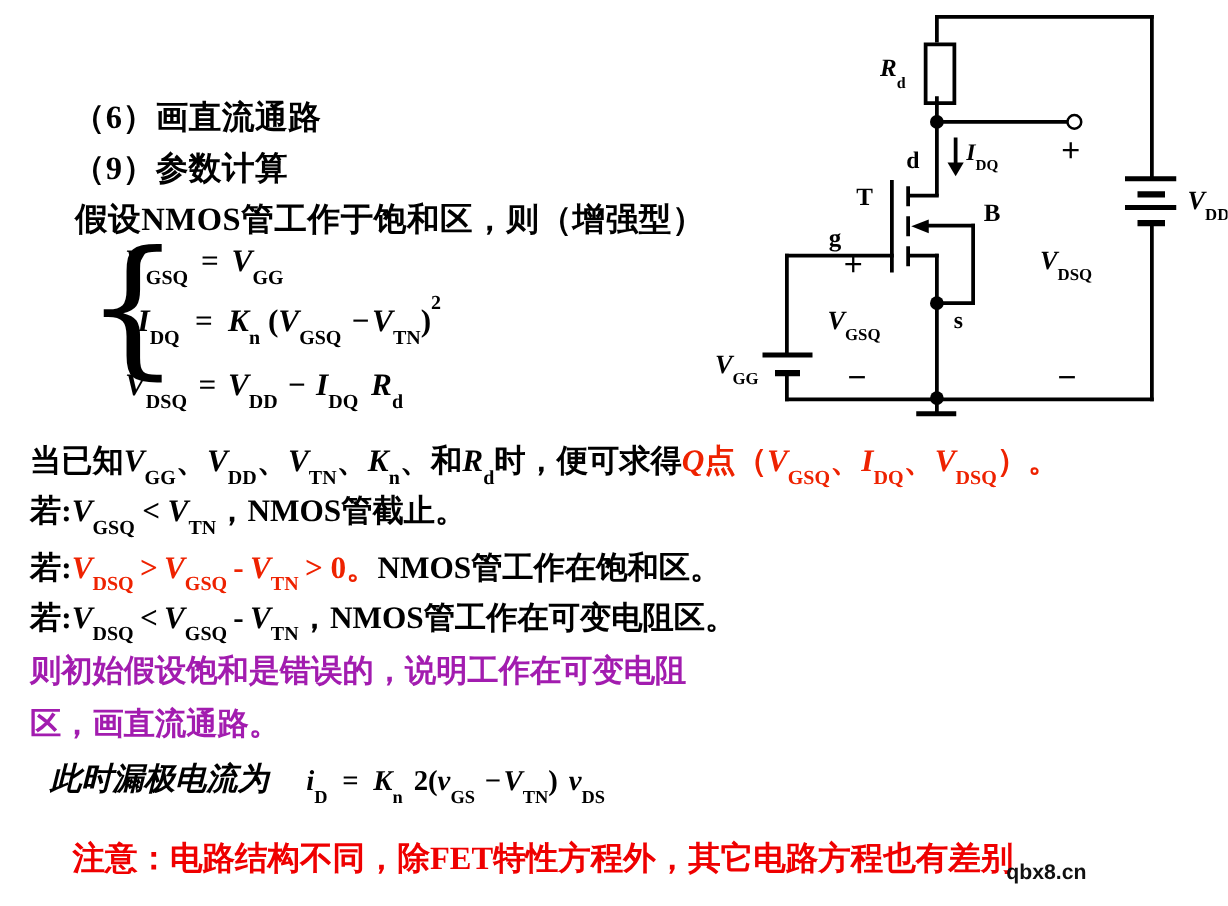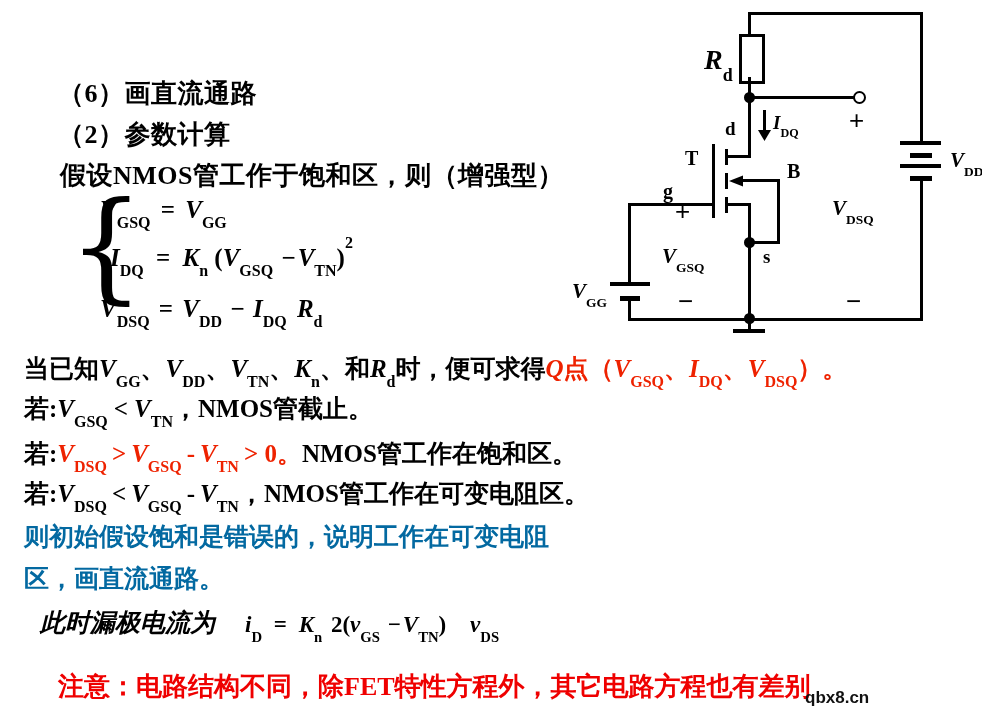--- a/index.html
+++ b/index.html
@@ -10,21 +10,21 @@
     position:relative;
     overflow:hidden;
     color:#000000;
   }
   .abs{position:absolute;white-space:nowrap;}
 
   
   .cn{font-family:"Liberation Serif","DejaVu Serif",serif;font-weight:700;}
   .t-step{font-size:26px;letter-spacing:.5px;}
   .t-line{font-size:25px;}
-  .t-blue{color:#0369a1;font-size:25px;}
+  .t-blue{color:#a21caf;font-size:25px;}
   .t-red{color:#ee2200;}
   .t-redbold{color:#ef0000;font-size:26px;font-weight:700;}
 
   
   .mi{font-style:italic;font-weight:700;font-family:"Liberation Serif","DejaVu Serif",serif;}
   .mb{font-weight:700;font-family:"Liberation Serif","DejaVu Serif",serif;}
   sub{font-size:.64em;font-style:normal;font-weight:700;line-height:0;position:relative;bottom:-.28em;}
   sup{font-size:.64em;font-style:normal;font-weight:700;line-height:0;position:relative;top:-.55em;}
 
   .eq{font-size:25px;}
@@ -53,21 +53,21 @@
   .watermark{position:absolute;font-family:"Liberation Sans","DejaVu Sans",sans-serif;color:#111;font-size:17px;}
 </style>
 </head>
 <body>
 
 <div class="abs cn t-step" style="left:58px;top:76px;">
   <span>（6）画直流通路</span>
 </div>
 
 <div class="abs cn t-step" style="left:58px;top:117px;">
-  <span>（2）参数计算</span>
+  <span>（9）参数计算</span>
 </div>
 
 <div class="abs cn t-step" style="left:60px;top:158px;text-align:center;">
   <span>假设NMOS管工作于饱和区，则（增强型）</span>
 </div>
 
 <div class="brace" style="left:68px;top:186px;">
   <span>{</span>
 </div>
 
@@ -119,39 +119,39 @@
 
 <div class="abs cn t-line" style="left:40px;top:606px;font-style:italic;">
   <span>此时漏极电流为</span>
 </div>
 <div class="abs eq" style="left:245px;top:612px;font-size:23px;">
   <span class="mi">i<sub>D</sub></span>
   <span class="mb" style="margin:0 6px;">=</span>
   <span class="mi">K<sub>n</sub></span>
   <span class="mb" style="margin-left:3px;">2</span><span class="mb">(</span><span class="mi">v<sub>GS</sub></span>
   <span class="mb" style="margin:0 2px;">−</span><span class="mi">V<sub>TN</sub></span><span class="mb">)</span>
-  <span class="mi" style="margin-left:18px;">v<sub>DS</sub></span>
+  <span class="mi" style="margin-left:3px;">v<sub>DS</sub></span>
 </div>
 
 <div class="abs cn t-redbold" style="left:58px;top:669px;">
   <span>注意：电路结构不同，除FET特性方程外，其它电路方程也有差别</span>
 </div>
 
 <div class="watermark" style="left:805px;top:688px;font-weight:bold;">
   <span>qbx8.cn</span>
 </div>
 
 <div id="circuit">
 
   <div class="w hw" style="left:148px;top:12px;width:175px;"></div>
 
   <div class="w vw" style="left:148px;top:12px;height:23px;"></div>
 
   <div class="res" style="left:139px;top:34px;width:20px;height:44px;"></div>
-  <div class="lbl" style="left:104px;top:44px;font-size:28px;">
+  <div class="lbl" style="left:104px;top:44px;font-size:20px;">
     <span class="mi"><span>R</span><sub>d</sub></span>
   </div>
 
   <div class="w vw" style="left:148px;top:77px;height:22px;"></div>
 
   <div class="node" style="left:144px;top:92px;"></div>
 
   <div class="w hw" style="left:150px;top:96px;width:104px;"></div>
   <div class="term" style="left:253px;top:91px;"></div>
   <div class="sym" style="left:249px;top:105px;font-size:26px;">

